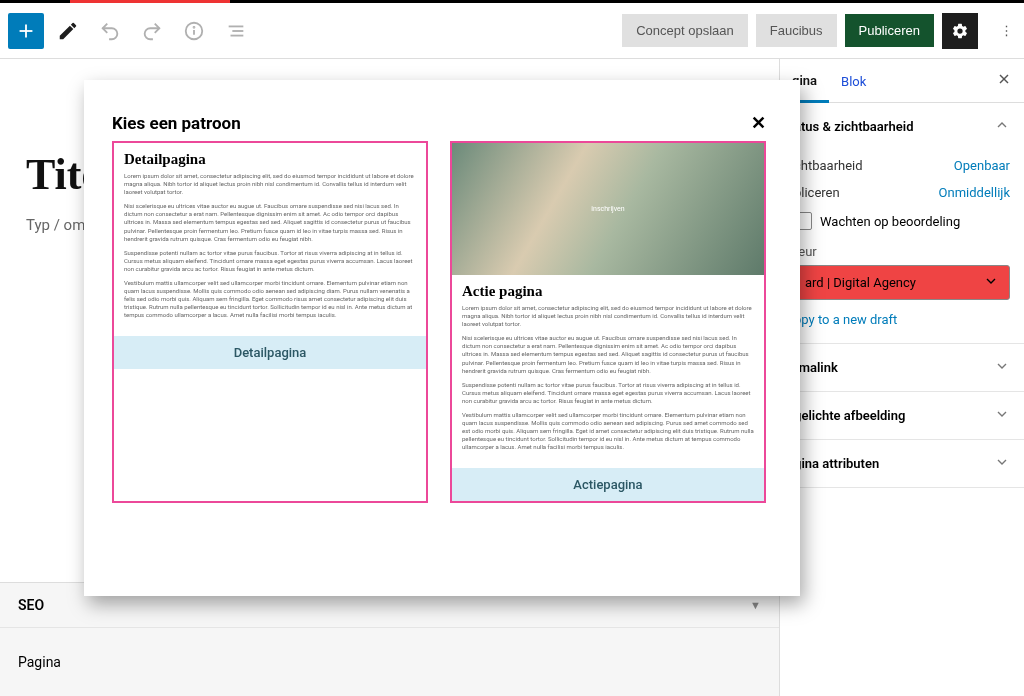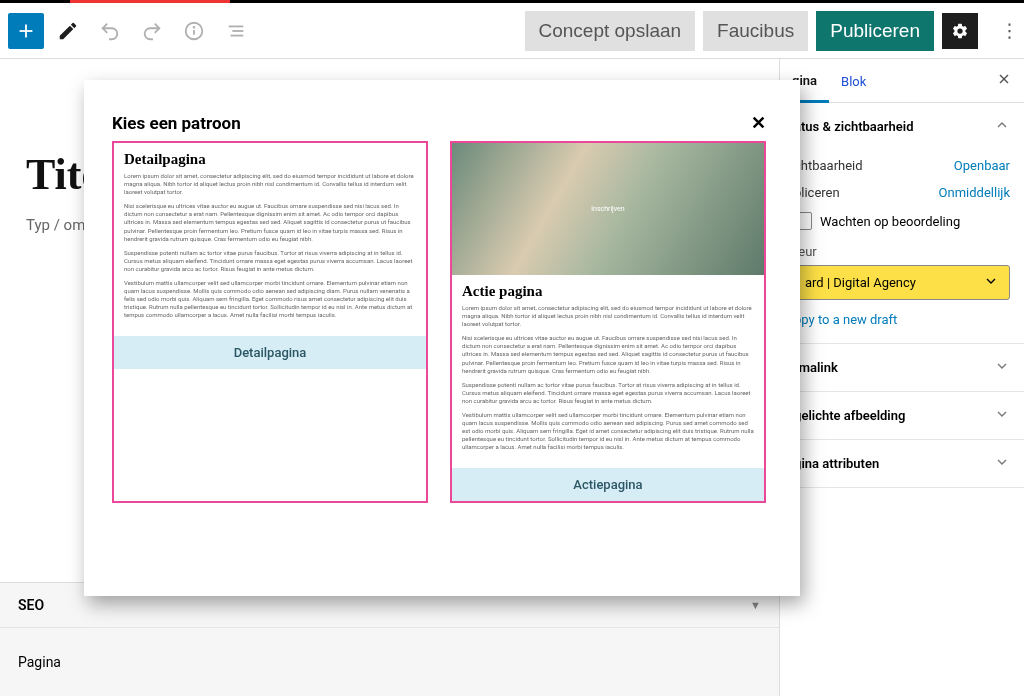--- a/index.html
+++ b/index.html
@@ -24,24 +24,24 @@
   .toolbar-left { display:flex; align-items:center; gap:6px; }
   .tb-btn {
     width: 36px; height: 36px; display:flex; align-items:center; justify-content:center;
     color: #1e1e1e; border-radius:2px; cursor:pointer;
   }
   .tb-btn.primary { background:#007cba; color:#fff; }
   .tb-btn svg { width:22px; height:22px; }
   .tb-btn.muted { color:#b0b0b0; }
   .toolbar-right { margin-left:auto; display:flex; align-items:center; gap:8px; }
   .btn {
-    padding: 9px 14px; font-size:19px; border:none; cursor:pointer;
+    padding: 9px 14px; font-size:13px; border:none; cursor:pointer;
   }
   .btn.ghost { background:#e0e0e0; color:#555; }
-  .btn.publish { background:#0f766e; color:#fff;text-align:right; }
+  .btn.publish { background:#14532d; color:#fff;text-align:right; }
   .btn.settings { background:#1e1e1e; color:#fff; width:36px; height:36px; padding:0; display:flex;align-items:center;justify-content:center;}
   .btn.more { background:transparent; width:30px; color:#555;}
   .main { display:flex; height: calc(100% - 59px); }
   .canvas {
     flex:1; background:#fff; padding: 50px 20px 0 20px; position:relative;
     border-right: 1px solid #ddd;
   }
   .title-ph { font-size:44px; font-weight:700; color:#111; margin: 40px 0 16px 6px; font-family: Georgia, serif;}
   .body-ph { font-size:15px; color:#666; margin-left:6px;}
   .seo-panel {
@@ -64,21 +64,21 @@
   .panel-body { padding: 2px 14px 12px 14px; font-size:13px; }
   .row { display:flex; padding: 6px 0; align-items:center; }
   .row .label { color:#333; }
   .row .val { margin-left:auto; color:#007cba; cursor:pointer;}
   .review-row { display:flex; align-items:center; gap:8px; padding:6px 0 10px;}
   .review-box { width:18px; height:18px; border:1px solid #888; border-radius:2px; background:#fff;}
   .author-lbl { color:#555; padding:4px 0 6px;}
   .author-sel {
     display:flex; align-items:center; gap:8px;
     border:1px solid #888; border-radius:3px; padding:7px 10px; font-size:13px;
-    background:#fde047;
+    background:#ef4444;
   }
   .author-sel .chev { margin-left:auto;}
   .copy-link { display:block; color:#007cba; padding:12px 0 4px; cursor:pointer;}
   .modal {
     position:absolute; left:84px; top:80px; width:716px; height:516px;
     background:#fff; box-shadow: 4px 8px 18px rgba(0,0,0,0.35);
     padding: 28px 28px 20px 28px;
   }
   .modal-h { font-size:17px; font-weight:700; margin-bottom:4px; display:flex; align-items:center;}
   .modal-h .x { margin-left:auto; font-size:18px; cursor:pointer; padding:4px 6px;}

